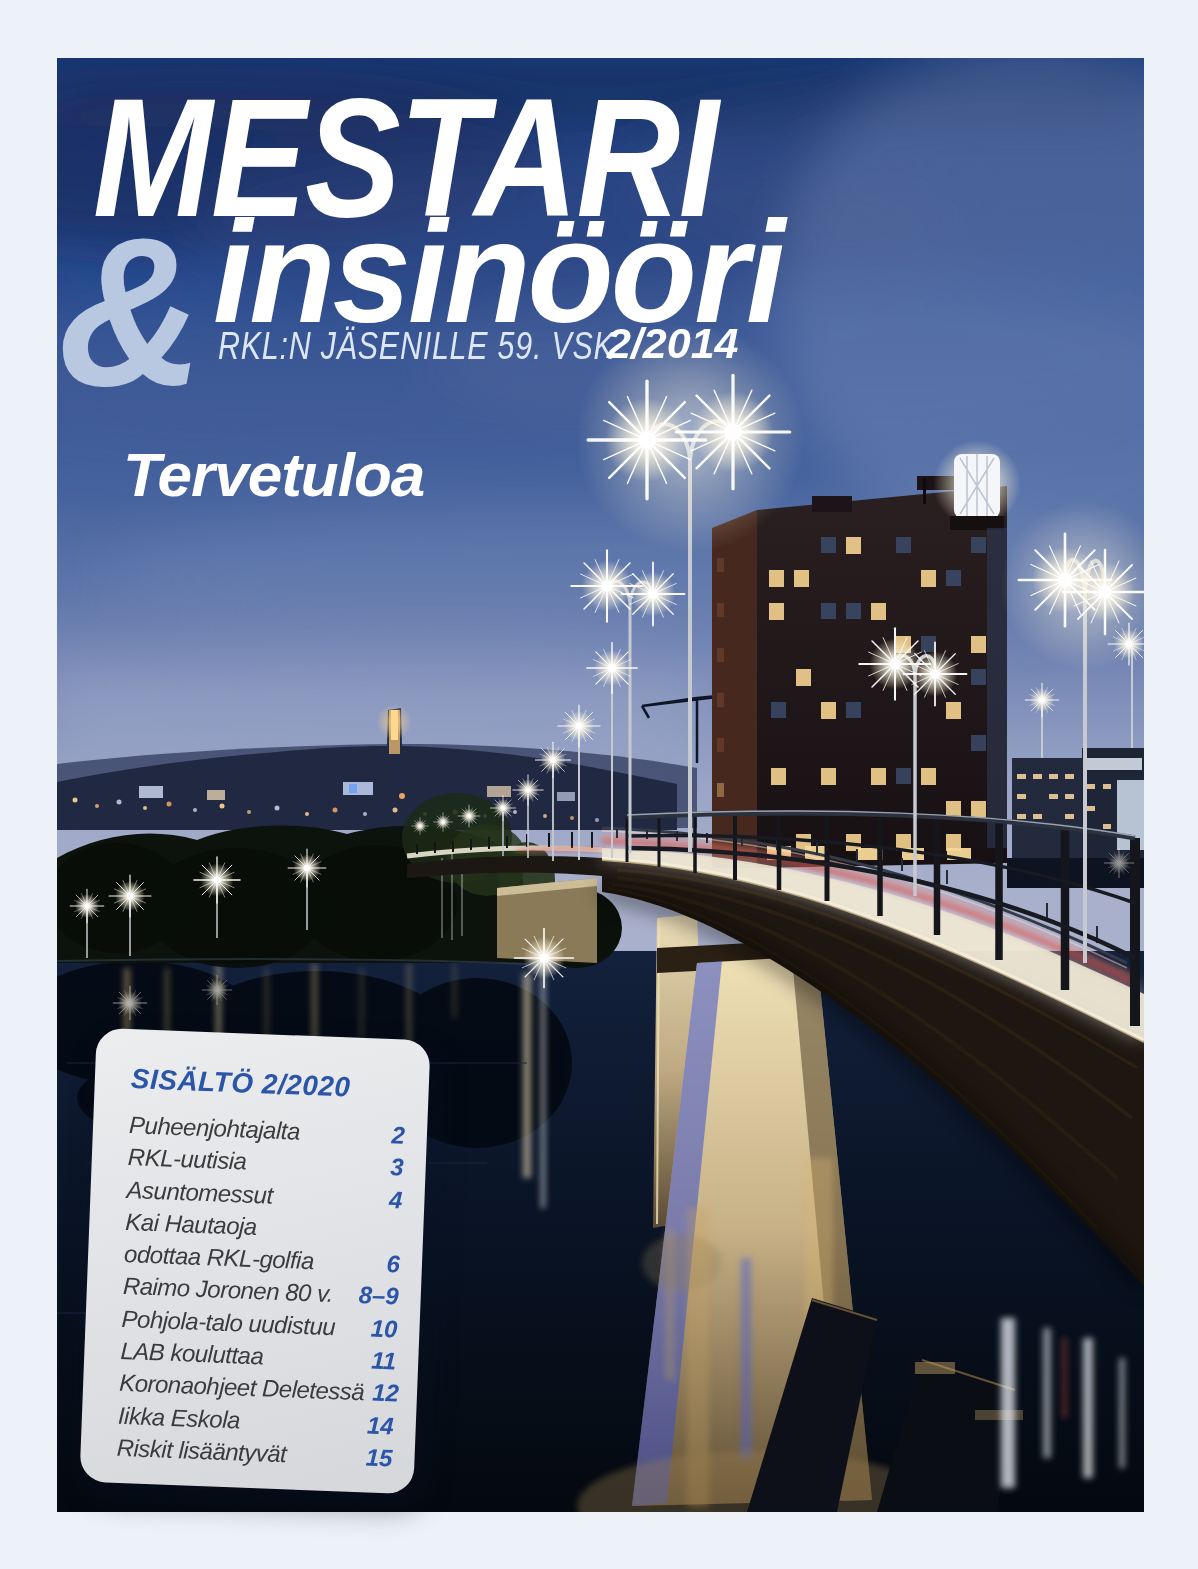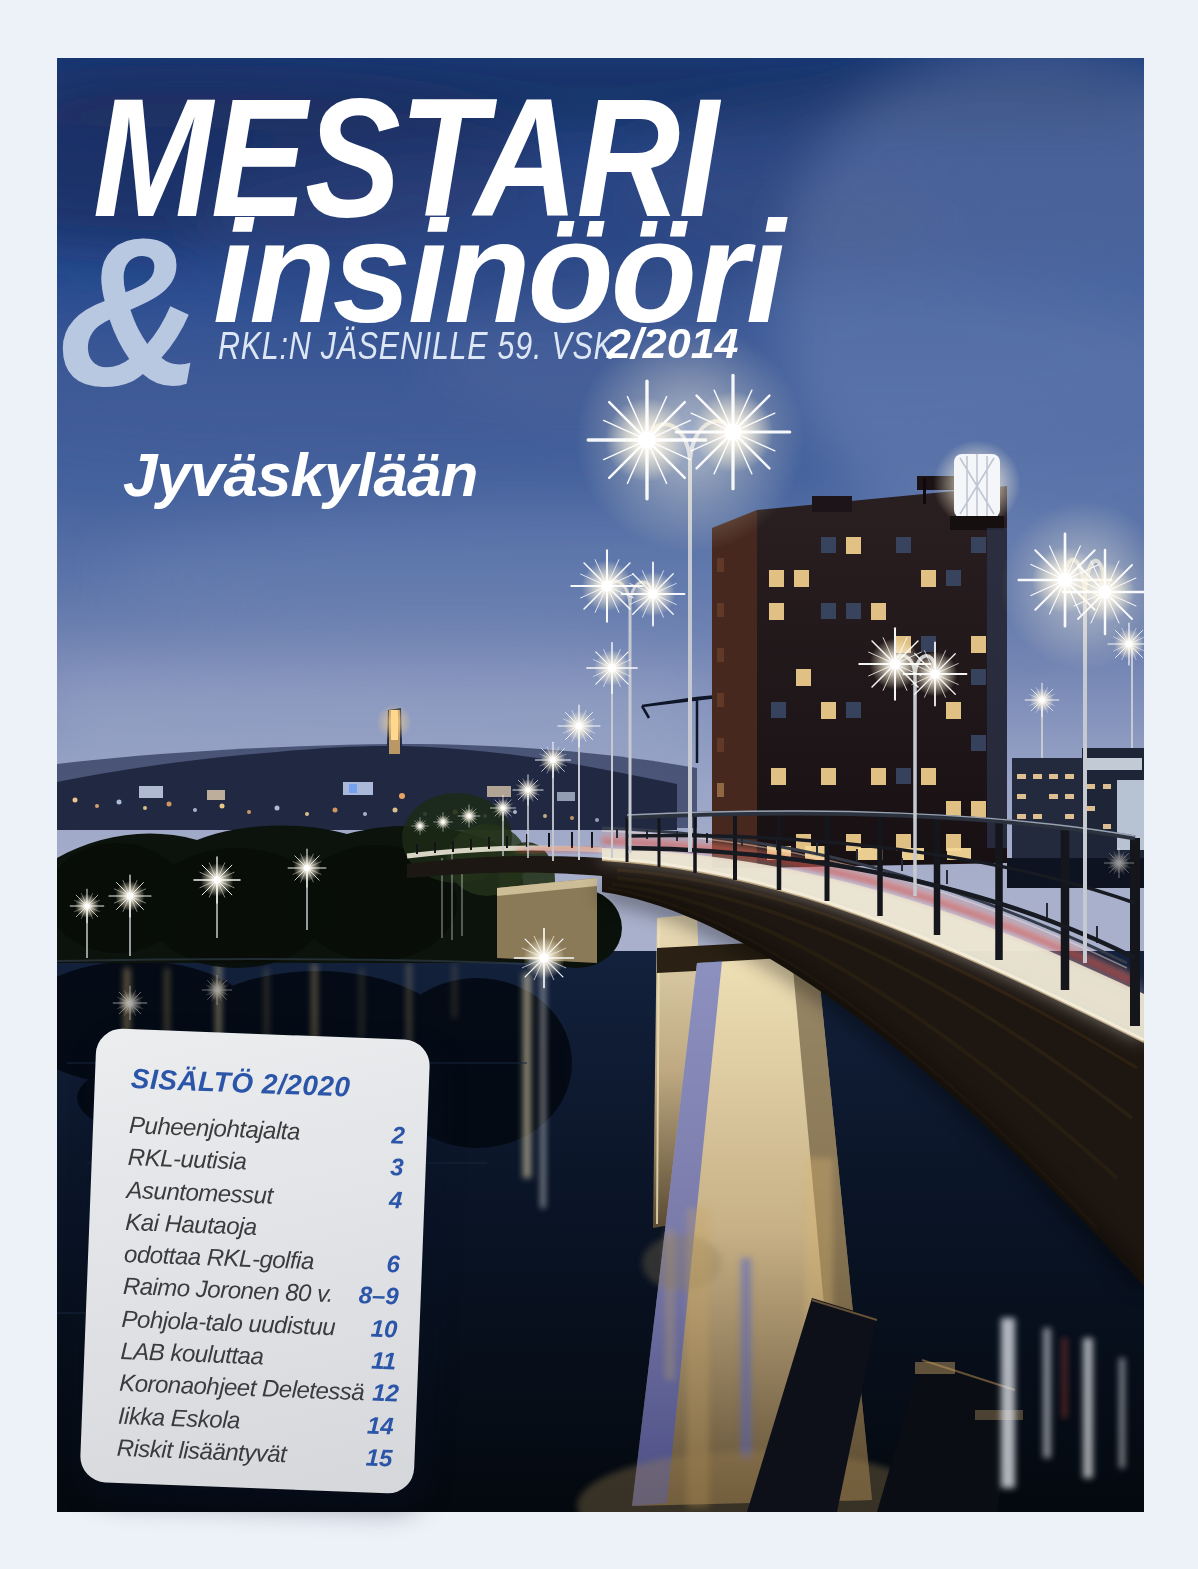--- a/index.html
+++ b/index.html
@@ -445,21 +445,21 @@
   </svg>
   </div>
 
   <div class="m-title">MESTARI</div>
   <div class="m-amp">&amp;</div>
   <div class="m-sub">insinööri</div>
   <div class="m-tagline">RKL:N JÄSENILLE 59. VSK</div>
   <div class="m-issue">2/2014</div>
 
   <div class="headline">
-    <div>Jyväskylään</div>
+    <div>Tervetuloa</div>
   </div>
 
   <div class="toc">
     <div class="toc-title">SISÄLTÖ 2/2020</div>
     <div class="toc-row">
       <span>Puheenjohtajalta</span>
       <span class="toc-page">2</span>
     </div>
     <div class="toc-row">
       <span>RKL-uutisia</span>

